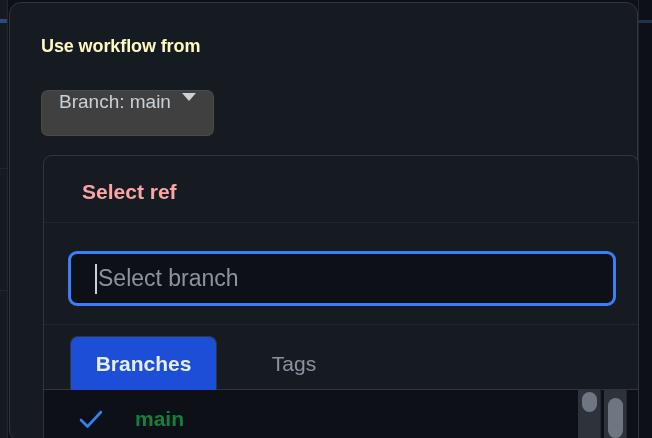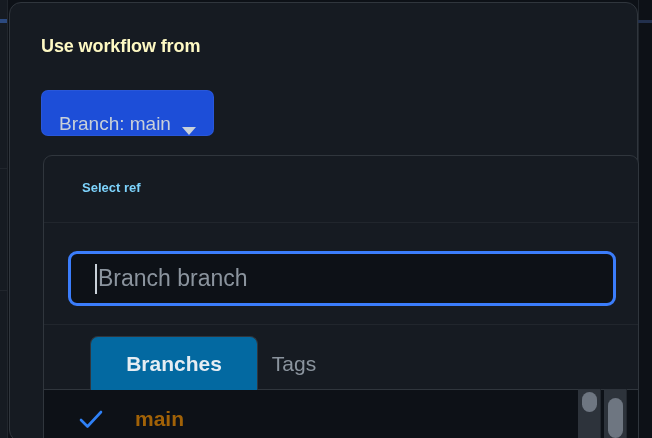--- a/index.html
+++ b/index.html
@@ -91,23 +91,23 @@
   }
 
   
   .branch-button {
     position: absolute;
     left: 31px;
     top: 87px;
     height: 46px;
     padding: 0 17px;
     display: flex;
-    align-items: flex-end;
+    align-items: flex-start;
     gap: 11px;
-    background: #1d4ed8;
+    background: #404040;
     border: 1px solid rgba(240,246,252,0.06);
     border-radius: 7px;
     box-sizing: border-box;
     cursor: pointer;
   }
   .branch-button-label {
     font-size: 19px;
     color: #c9d1d9;
     white-space: nowrap;
   }
@@ -136,23 +136,23 @@
   .ref-panel-header {
     position: relative;
     height: 67px;
     box-sizing: border-box;
     border-bottom: 1px solid #21262d;
   }
   .ref-panel-header-title {
     position: absolute;
     left: 38px;
     top: 24px;
-    font-size: 13px;
+    font-size: 21px;
     font-weight: 700;
-    color: #7dd3fc;
+    color: #fca5a5;
     white-space: nowrap;
   }
 
   .ref-panel-filter {
     position: relative;
     height: 102px;
     box-sizing: border-box;
     border-bottom: 1px solid #21262d;
     background: #161b22;
   }
@@ -198,29 +198,28 @@
     display: flex;
     align-items: center;
     justify-content: center;
     font-size: 21px;
     box-sizing: border-box;
     cursor: pointer;
     white-space: nowrap;
   }
   .tab.selected {
     left: 26px;
-    width: 168px;
-    background: #0369a1;
+    width: 147px;
+    background: #1d4ed8;
     color: #e6edf3;
     font-weight: 700;
     border: 1px solid #30363d;
     border-bottom: none;
     border-top-left-radius: 8px;
     border-top-right-radius: 8px;
-    margin-left: 20px;
   }
   .tab.unselected {
     left: 180px;
     width: 140px;
     color: #8b949e;
     font-weight: 400;
     border: 1px solid transparent;
     border-bottom: none;
   }
 
@@ -245,21 +244,21 @@
     width: 26px;
     height: 26px;
     position: relative;
     flex: none;
   }
   .check-icon svg { display: block; }
   .ref-item-label {
     margin-left: 31px;
     font-size: 21px;
     font-weight: 700;
-    color: #a16207;
+    color: #15803d;
     white-space: nowrap;
   }
 
   
   .scroll-track {
     position: absolute;
     background: #2d333b;
     border-radius: 0;
   }
   .scroll-track.inner {
@@ -324,21 +323,21 @@
 
   <div class="ref-panel">
 
     <div class="ref-panel-header">
       <div class="ref-panel-header-title">Select ref</div>
     </div>
 
     <div class="ref-panel-filter">
       <div class="filter-input">
         <span class="filter-caret"></span>
-        <span class="filter-placeholder">Branch branch</span>
+        <span class="filter-placeholder">Select branch</span>
       </div>
     </div>
 
     <div class="ref-tabs">
       <div class="tab selected">Branches</div>
       <div class="tab unselected">Tags</div>
     </div>
 
     <div class="ref-list">
       <div class="ref-item">

